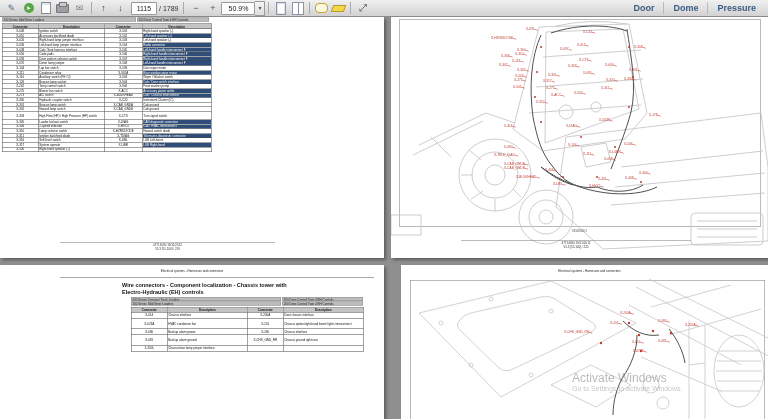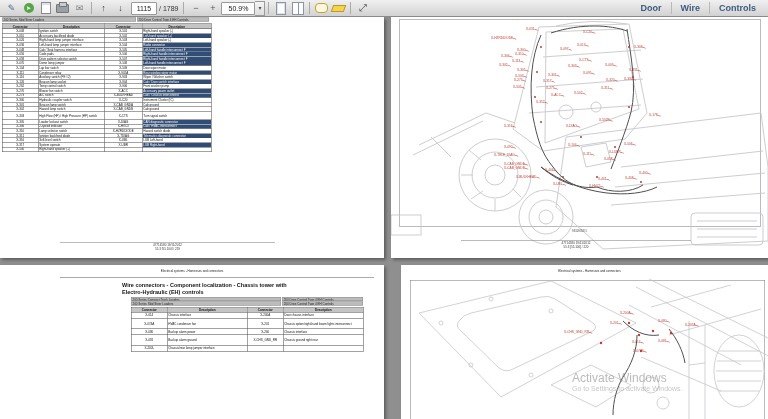--- a/index.html
+++ b/index.html
@@ -152,22 +152,22 @@
     </span>
   <span class="tb-btn">
       <span class="hilitic"></span>
     </span>
   <span class="tb-sep"></span>
   <span class="tb-btn">
       <span class="fsic">⤢</span>
     </span>
   <span class="tb-right">
     <span class="tb-tab">Door</span>
-    <span class="tb-tab">Wire</span>
-    <span class="tb-tab">Controls</span>
+    <span class="tb-tab">Dome</span>
+    <span class="tb-tab">Pressure</span>
   </span>
 </div>
 
 <div class="viewport">
 
   <div class="page" id="page-tl">
     <div class="inner">
       <div class="modelbars" style="left:4px;top:1px;width:414px;">
           <div class="mbar">
             <span class="mleft">200 Series Skid Steer Loaders</span>

